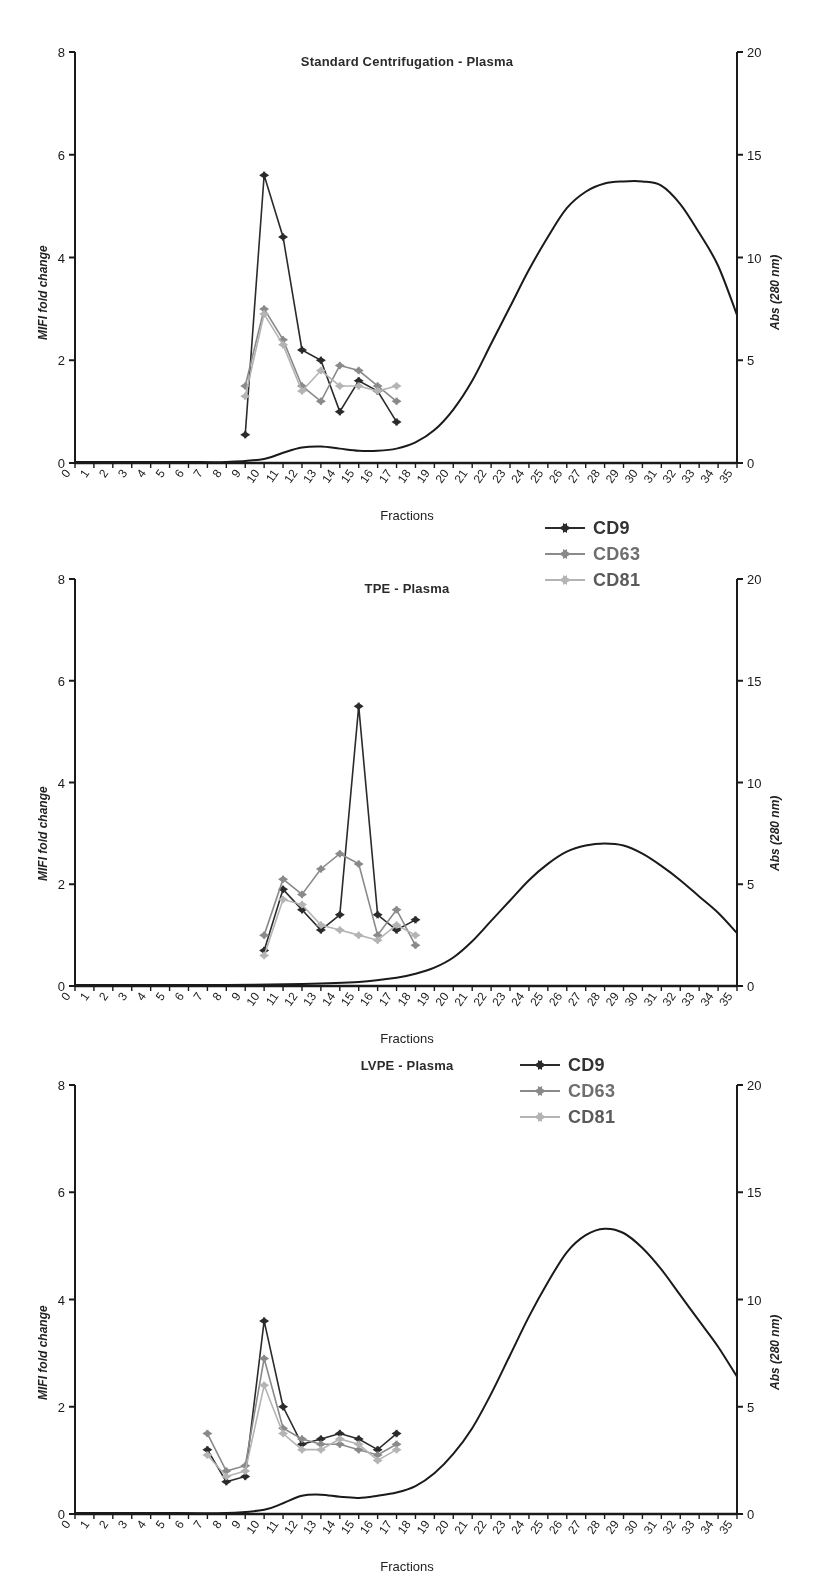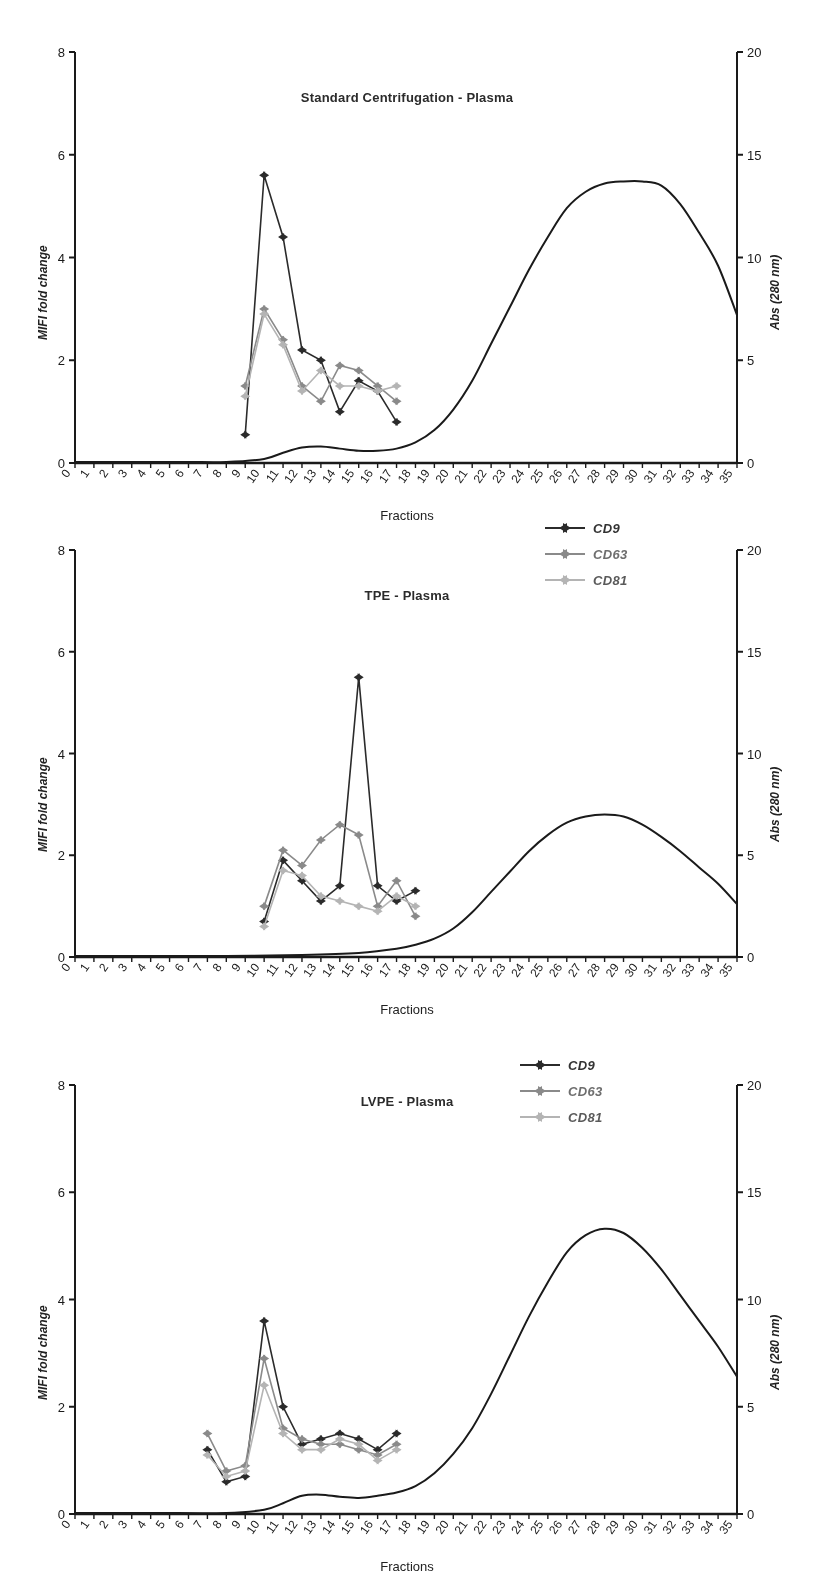--- a/index.html
+++ b/index.html
@@ -2,41 +2,41 @@
 <html><head>
 <meta charset="utf-8">
 <style>
   html,body{margin:0;padding:0;background:#ffffff;}
   body{width:814px;height:1584px;font-family:"Liberation Sans",sans-serif;color:#1a1a1a;}
   .page{position:relative;width:814px;height:1584px;overflow:hidden;}
 
   .panel{position:absolute;left:0;width:814px;}
   .panel-title{
     position:absolute;text-align:center;width:100%;
-    font-size:13px;font-weight:bold;color:#2b2b2b;letter-spacing:.2px;margin-top:36px;
+    font-size:13px;font-weight:bold;color:#2b2b2b;letter-spacing:.2px;
   }
   .plot-wrap{position:absolute;}
   svg{display:block;}
 
   .axis-label-left{
     position:absolute;transform:rotate(-90deg);transform-origin:left top;
     font-size:12px;font-style:italic;font-weight:bold;color:#222;white-space:nowrap;
   }
   .axis-label-right{
     position:absolute;transform:rotate(-90deg);transform-origin:left top;
     font-size:12px;font-style:italic;font-weight:bold;color:#222;white-space:nowrap;
   }
   .axis-label-bottom{
     position:absolute;width:100%;text-align:center;
     font-size:13px;color:#222;font-weight:500;
   }
   .legend{position:absolute;}
   .legend-row{display:flex;align-items:center;height:26px;}
   .legend-mark{width:40px;height:14px;margin-right:8px;position:relative;}
-  .legend-label{font-size:13px;color:#333;font-weight:bold;letter-spacing:.3px;font-style:italic;}
+  .legend-label{font-size:18px;color:#333;font-weight:bold;letter-spacing:.3px;}
 </style>
 </head>
 <body>
 
 <div class="page">
 
   <div class="panel" style="top:0px;height:530px;">
     <div class="panel-title" style="top:54px;">Standard Centrifugation - Plasma</div>
     <div class="axis-label-left" style="left:36px;top:340px;">MIFI fold change</div>
     <div class="axis-label-right" style="left:768px;top:330px;">Abs (280 nm)</div>
@@ -225,21 +225,21 @@
               <line x1="0" y1="7" x2="40" y2="7" stroke="#b4b4b4" stroke-width="2"></line>
               <polygon points="14,7 22,2 22,12" fill="#b4b4b4"></polygon>
               <polygon points="26,7 18,2 18,12" fill="#b4b4b4"></polygon>
             </svg>
         </span>
         <span class="legend-label" style="color:#5a5a5a;">CD81</span>
       </div>
     </div>
   </div>
 
-  <div class="panel" style="top:522px;height:510px;">
+  <div class="panel" style="top:551px;height:510px;">
     <div class="panel-title" style="top:30px;">TPE - Plasma</div>
     <div class="axis-label-left" style="left:36px;top:330px;">MIFI fold change</div>
     <div class="axis-label-right" style="left:768px;top:320px;">Abs (280 nm)</div>
     <div class="axis-label-bottom" style="top:480px;">Fractions</div>
     <div class="plot-wrap" style="left:0;top:0;">
       <svg id="svg2" width="814" height="510">
           <line x1="75" y1="28" x2="75" y2="435" stroke="#1a1a1a" stroke-width="2"></line>
           <line x1="737" y1="28" x2="737" y2="435" stroke="#1a1a1a" stroke-width="2"></line>
           <line x1="75" y1="435" x2="737" y2="435" stroke="#1a1a1a" stroke-width="2.5"></line>
           <line x1="69" y1="435" x2="75" y2="435" stroke="#1a1a1a" stroke-width="2"></line>

